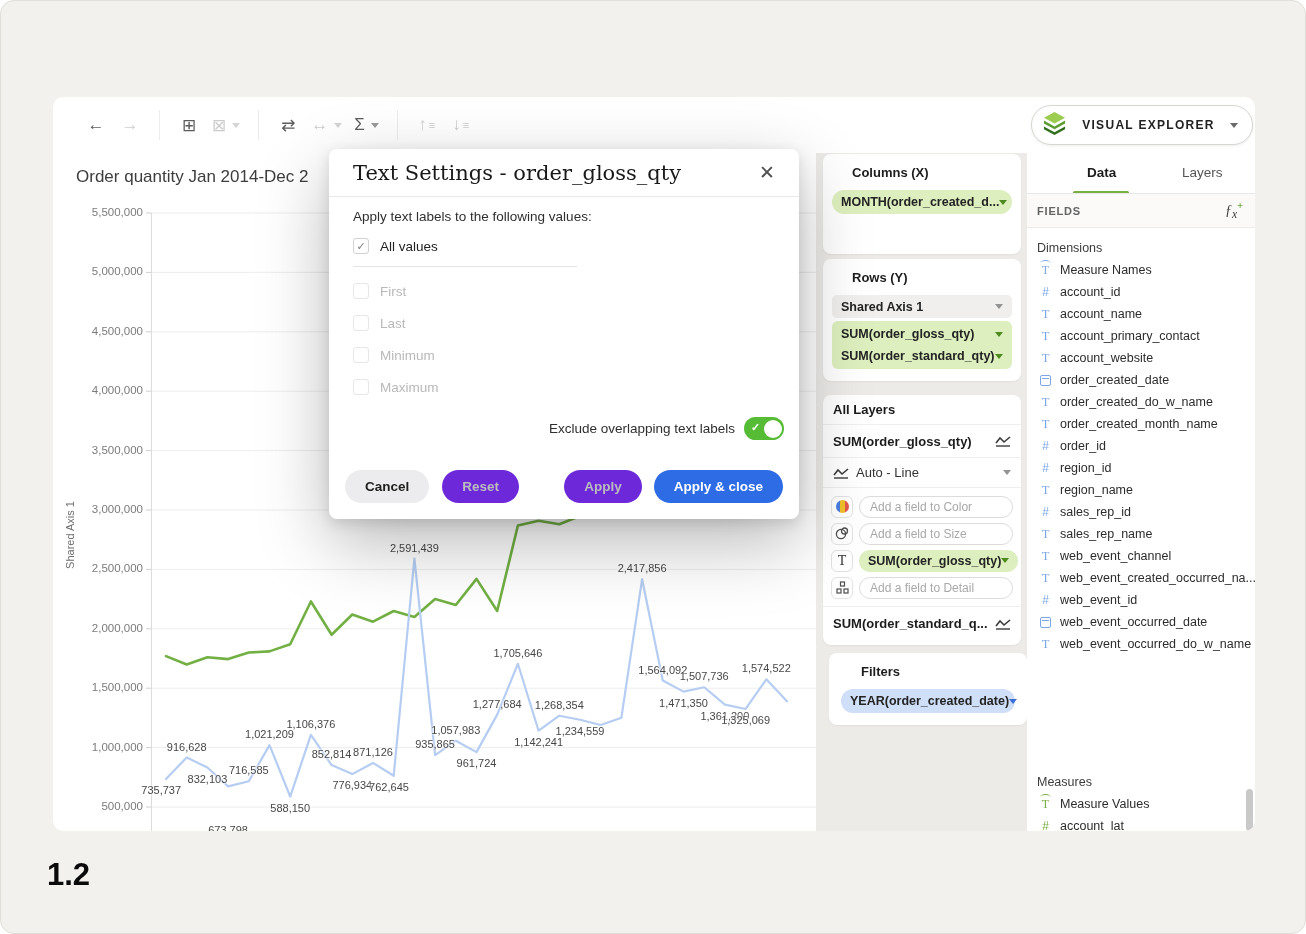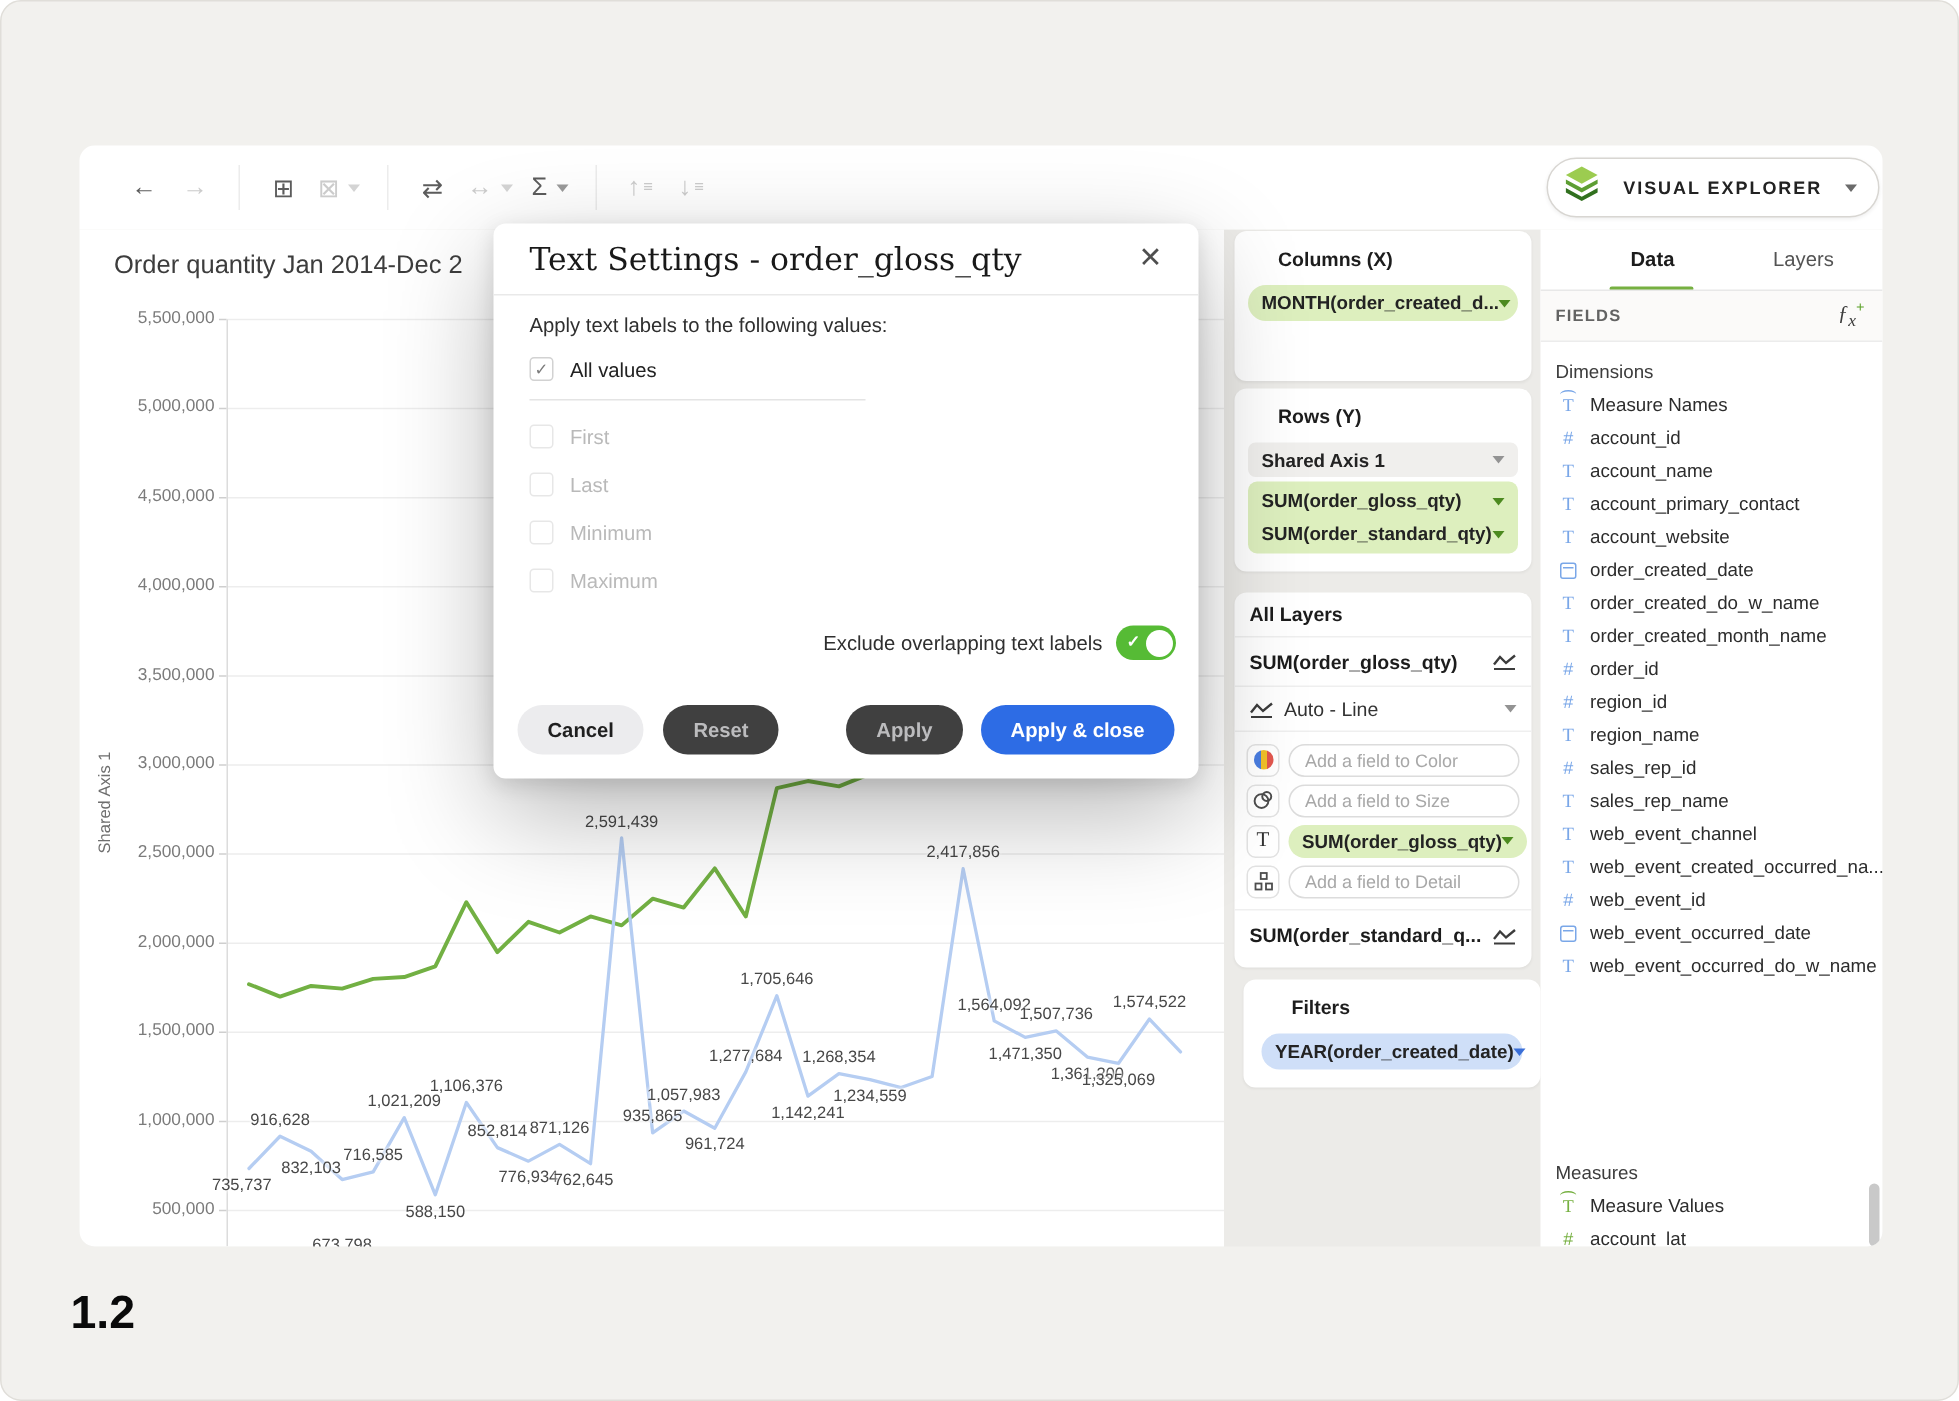--- a/index.html
+++ b/index.html
@@ -111,21 +111,21 @@
   .opt-div { width:224px; border-bottom:1px solid #e4e4e4; margin:4px 0 8px 0; }
   .toggle-row { position:absolute; right:15px; top:268px; display:flex; align-items:center; gap:9px; }
   .toggle-label { font-size:13.5px; color:#2f2f2f; }
   .toggle { width:40px; height:23px; border-radius:12px; background:#56bb35; position:relative; cursor:pointer; }
   .toggle .chk { position:absolute; left:7px; top:4px; color:#fff; font-size:11px; font-weight:700; }
   .toggle .knob { position:absolute; right:2.5px; top:2.5px; width:18px; height:18px; background:#fff; border-radius:50%; }
   .modal-f { position:absolute; left:16px; right:16px; bottom:16px; height:33px; display:flex; align-items:center; }
   .btn { height:33px; border-radius:17px; display:flex; align-items:center; justify-content:center;
          padding:0 20px; font-size:13.5px; font-weight:600; cursor:pointer; white-space:nowrap; }
   .btn.cancel { background:#ececee; color:#1f1f1f; margin-right:13px; }
-  .btn.ghost  { background:#404040; color:#bcbcbe; cursor:default; }
+  .btn.ghost  { background:#6d28d9; color:#bcbcbe; cursor:default; }
   .btn.apply  { margin-left:auto; margin-right:12px; }
   .btn.primary{ background:#2d6ce5; color:#fff; }
 
   .fig-label { left:46px; top:856px; font-size:31px; font-weight:800; color:#0a0a0a; }
 </style>
 </head>
 <body>
 
 <div class="frame">
 

